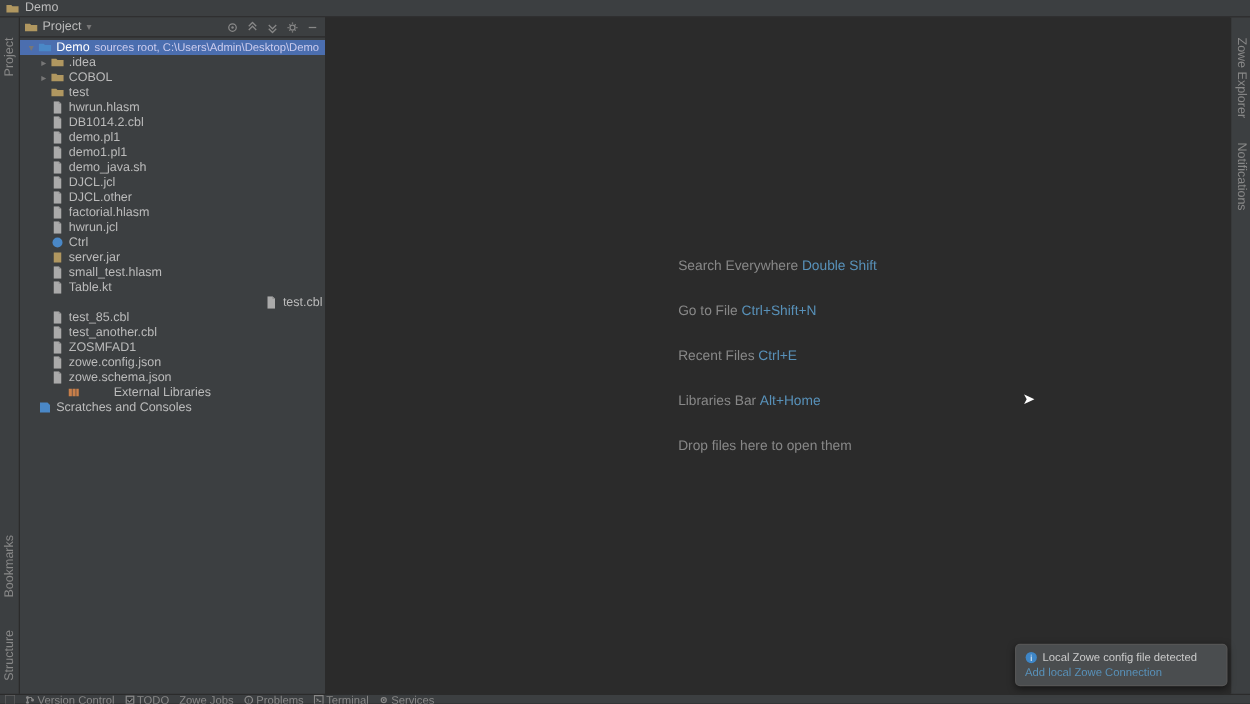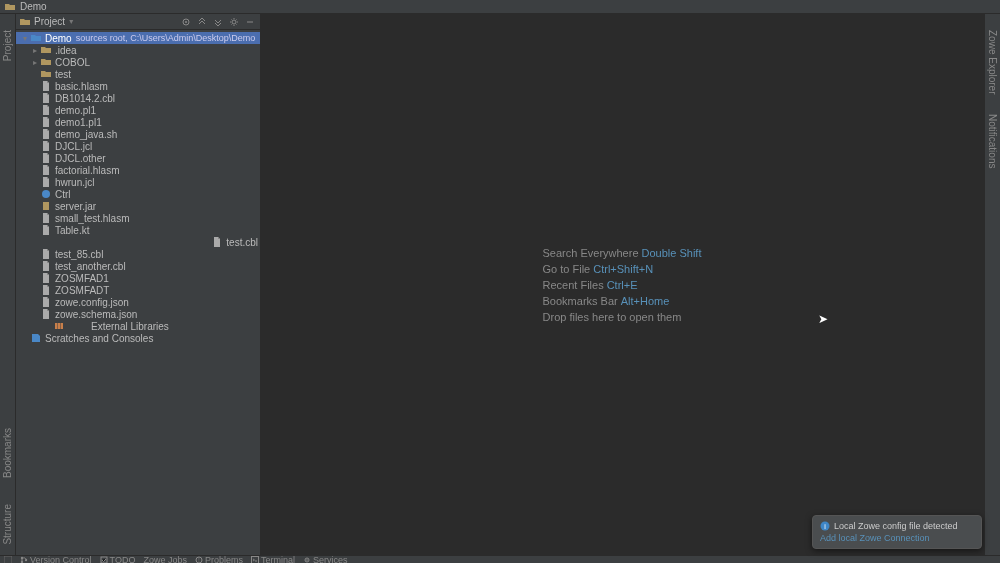--- a/index.html
+++ b/index.html
@@ -19,21 +19,21 @@
 .tree { flex: 1; overflow: auto; padding-top: 18px; font-size: 10px; }
 .tree-row { height: 12px; display: flex; align-items: center; white-space: nowrap; cursor: pointer; padding-right: 2px; }
 .tree-row.selected { background: #4b6eaf; color: #fff; }
 .tree-arrow { width: 10px; text-align: center; color: #777; font-size: 8px; }
 .tree-icon { width: 12px; height: 12px; margin-right: 3px; display: inline-flex; align-items: center; justify-content: center; }
 .tree-label { }
 .tree-path { color: #888; margin-left: 4px; font-size: 9px; }
 .tree-row.selected .tree-path { color: #cce; }
 .editor-area { flex: 1; background: #2b2b2b; display: flex; align-items: center; justify-content: center; position: relative; }
 .welcome-hints { text-align: left; }
-.hint-row { margin: 4px 0; font-size: 11px; color: #888; }
+.hint-row { margin: 24px 0; font-size: 11px; color: #888; }
 .hint-row .shortcut { color: #5891b9; margin-left: 3px; }
 .cursor-mark { position: absolute; top: 298px; left: 558px; font-size: 12px; color: #fff; pointer-events:none;}
 .statusbar { height: 8px; background: #3c3f41; display: flex; align-items: center; padding: 0 4px; gap: 8px; font-size: 9px; border-top: 1px solid #2b2b2b; }
 .status-item { display: flex; align-items: center; gap: 2px; color: #888; cursor: pointer; height:100%; }
 .status-icon { width: 8px; height: 8px; }
 .notif { position: absolute; right: 18px; bottom: 14px; width: 170px; background: #4a4d4f; border: 1px solid #555; border-radius: 4px; padding: 5px 7px; font-size: 9px; box-shadow: 0 2px 6px rgba(0,0,0,.5); }
 .notif-title { color: #ccc; display: flex; align-items: center; gap: 4px; text-align: center; }
 .notif-link { color: #5891b9; cursor: pointer; margin-top: 2px; display: block; }
 .tri-icon { width: 12px; height: 12px; color: #888; display: inline-flex; align-items: center; justify-content: center; cursor: pointer; }
 .runconfig { font-size: 10px; color: #bbb; background: #3c3f41; border: 1px solid #555; padding: 0 4px; height: 14px; display: inline-flex; align-items: center; gap: 3px; cursor: pointer; border-radius: 2px;}
@@ -198,21 +198,21 @@
           <span class="tree-label">test</span>
         </div>
         <div class="tree-row" style="padding-left: 14px;">
           <span class="tree-arrow"></span>
           <span class="tree-icon">
             <svg width="10" height="10" viewBox="0 0 10 10">
               <path fill="#aaa" d="M2 0h4l2 2v8H2z"></path>
               <path fill="#888" d="M6 0v2h2z"></path>
             </svg>
           </span>
-          <span class="tree-label">basic.hlasm</span>
+          <span class="tree-label">hwrun.hlasm</span>
         </div>
         <div class="tree-row" style="padding-left: 14px;">
           <span class="tree-arrow"></span>
           <span class="tree-icon">
             <svg width="10" height="10" viewBox="0 0 10 10">
               <path fill="#aaa" d="M2 0h4l2 2v8H2z"></path>
               <path fill="#888" d="M6 0v2h2z"></path>
             </svg>
           </span>
           <span class="tree-label">DB1014.2.cbl</span>
@@ -357,30 +357,20 @@
         </div>
         <div class="tree-row" style="padding-left: 14px;">
           <span class="tree-arrow"></span>
           <span class="tree-icon">
             <svg width="10" height="10" viewBox="0 0 10 10">
               <path fill="#aaa" d="M2 0h4l2 2v8H2z"></path>
               <path fill="#888" d="M6 0v2h2z"></path>
             </svg>
           </span>
           <span class="tree-label">ZOSMFAD1</span>
-        </div>
-        <div class="tree-row" style="padding-left: 14px;">
-          <span class="tree-arrow"></span>
-          <span class="tree-icon">
-            <svg width="10" height="10" viewBox="0 0 10 10">
-              <path fill="#aaa" d="M2 0h4l2 2v8H2z"></path>
-              <path fill="#888" d="M6 0v2h2z"></path>
-            </svg>
-          </span>
-          <span class="tree-label">ZOSMFADT</span>
         </div>
         <div class="tree-row" style="padding-left: 14px;">
           <span class="tree-arrow"></span>
           <span class="tree-icon">
             <svg width="10" height="10" viewBox="0 0 10 10">
               <path fill="#aaa" d="M2 0h4l2 2v8H2z"></path>
               <path fill="#888" d="M6 0v2h2z"></path>
             </svg>
           </span>
           <span class="tree-label">zowe.config.json</span>
@@ -416,21 +406,21 @@
           <span class="tree-label">Scratches and Consoles</span>
         </div>
       </div>
   </div>
 
   <div class="editor-area">
     <div class="welcome-hints">
       <div class="hint-row"><span>Search Everywhere</span><span class="shortcut">Double Shift</span></div>
       <div class="hint-row"><span>Go to File</span><span class="shortcut">Ctrl+Shift+N</span></div>
       <div class="hint-row"><span>Recent Files</span><span class="shortcut">Ctrl+E</span></div>
-      <div class="hint-row"><span>Bookmarks Bar</span><span class="shortcut">Alt+Home</span></div>
+      <div class="hint-row"><span>Libraries Bar</span><span class="shortcut">Alt+Home</span></div>
       <div class="hint-row"><span>Drop files here to open them</span></div>
     </div>
     <div class="cursor-mark">➤</div>
   </div>
 
   <div class="right-ribbon">
     <span class="ribbon-text" style="transform:none;">Zowe Explorer</span>
     <span class="ribbon-text" style="transform:none;">Notifications</span>
   </div>
 </div>

